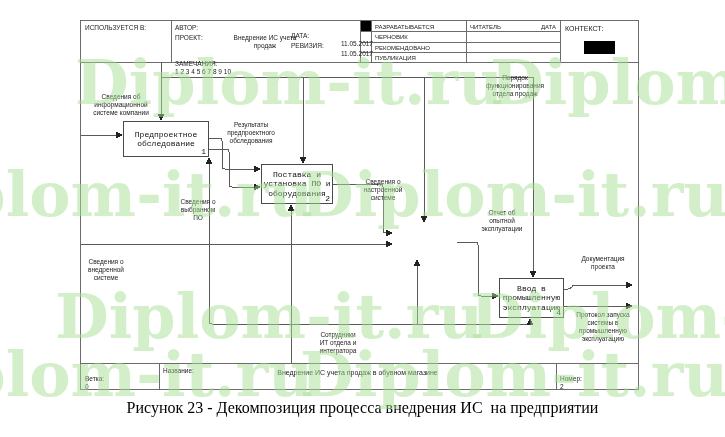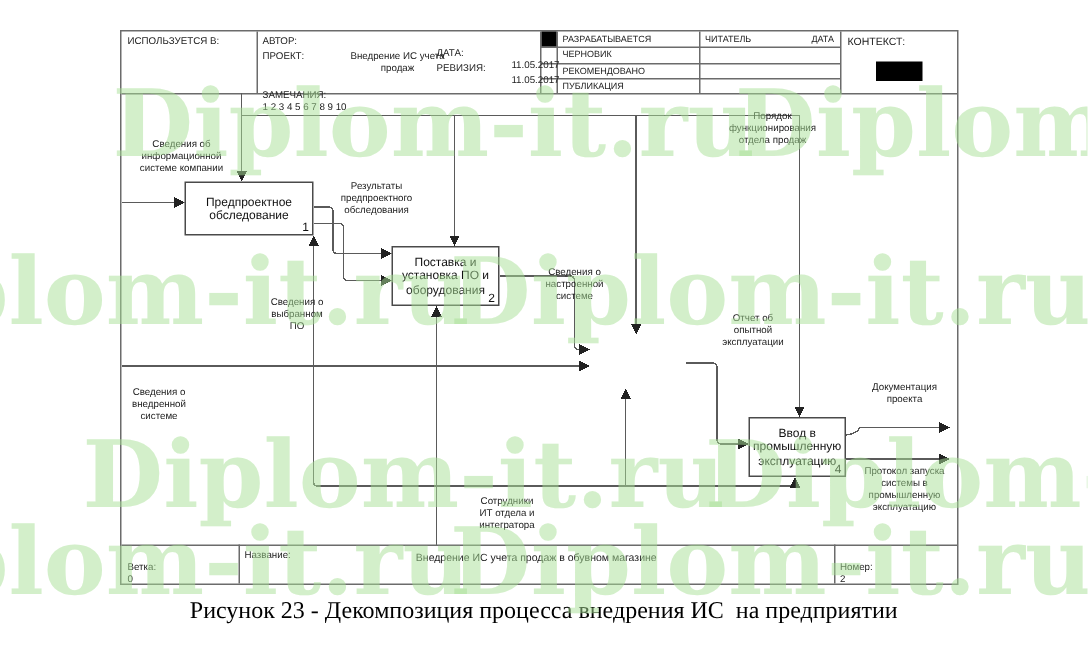--- a/index.html
+++ b/index.html
@@ -5,21 +5,21 @@
   html,body{margin:0;padding:0;}
   body{width:725px;height:437px;position:relative;background:#fff;overflow:hidden;
        font-family:"Liberation Sans",sans-serif;color:#1c1c1c;}
   .sheet{position:absolute;left:80px;top:20px;width:559px;height:370px;
          border:1px solid #6b6b6b;box-sizing:border-box;background:#fff;}
   .ln{position:absolute;background:#6b6b6b;}
   .t{position:absolute;font-size:6.5px;line-height:8px;white-space:pre-line;color:#222;}
   .albl{position:absolute;font-size:6.5px;line-height:8px;white-space:pre-line;
         color:#222;text-align:center;}
   .bx{position:absolute;border:1px solid #4a4a4a;background:#fff;box-sizing:border-box;
-      display:flex;align-items:center;justify-content:center;}
+      display:flex;align-items:center;justify-content:center;font-family:Liberation Mono, monospace;}
   .bx-label{font-size:8px;line-height:9.5px;text-align:center;white-space:pre-line;color:#111;}
   .bx-num{position:absolute;right:2px;bottom:0px;font-size:8px;color:#111;}
   svg.arrows{position:absolute;left:0;top:0;}
   svg.arrows path{stroke:#5a5a5a;stroke-width:1;fill:none;}
   svg.arrows polygon{fill:#222;stroke:none;}
   .wm{position:absolute;font-family:"DejaVu Serif",serif;font-size:62px;font-weight:bold;
       color:var(--wm-color,#a8e096);opacity:.5;pointer-events:none;z-index:50;white-space:nowrap;}
   .caption{position:absolute;left:0;top:399px;width:725px;text-align:center;
            font-family:"Liberation Serif",serif;font-size:16px;color:#000;white-space:pre;}
   .blackbox{position:absolute;background:#000;}

